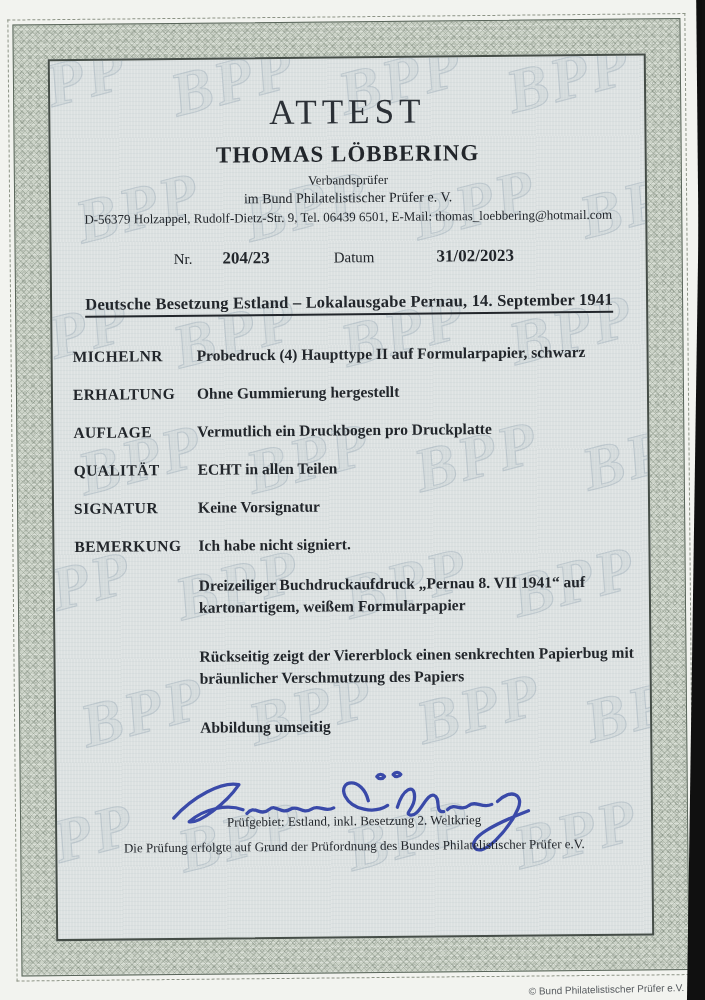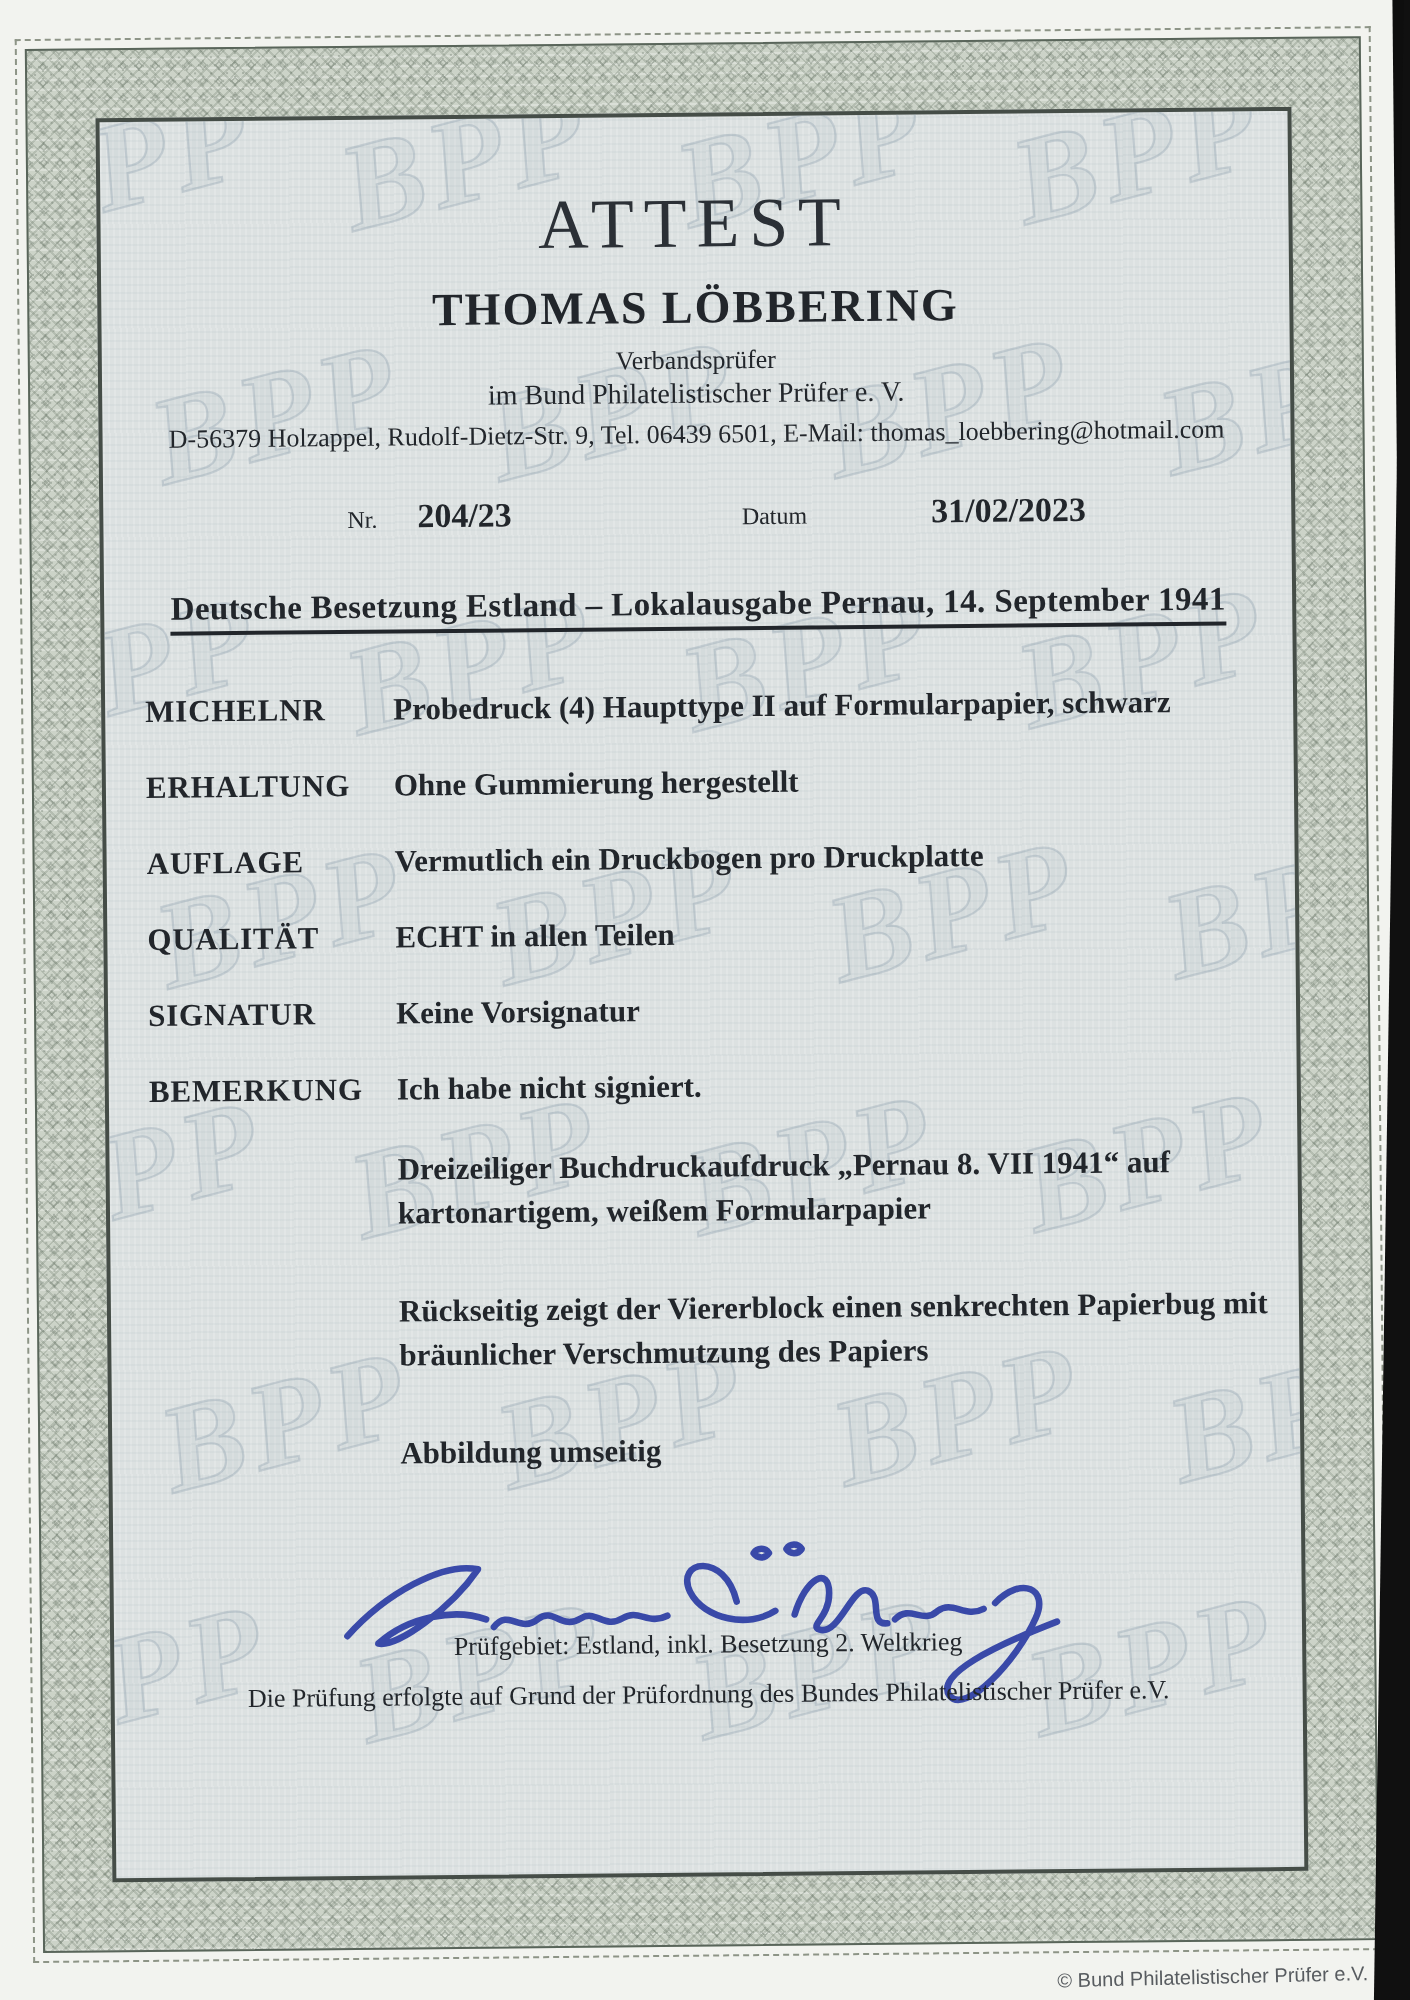--- a/index.html
+++ b/index.html
@@ -47,24 +47,24 @@
     -webkit-text-stroke:1.1px rgba(130,150,165,.30);
     transform:rotate(-14deg);
   }
   .content{position:relative;padding:34px 14px 0 14px;text-align:center;}
   .attest{font-size:35px;letter-spacing:5px;color:#2b3036;}
   .examiner{font-size:23px;font-weight:bold;letter-spacing:1px;margin-top:9px;}
   .role{font-size:13px;margin-top:5px;}
   .org{font-size:14px;margin-top:2px;}
   .addr{font-size:13px;margin-top:3px;white-space:nowrap;}
   .ref{display:flex;align-items:baseline;text-align:left;margin:22px 0 0 108px;}
-  .ref .sm{font-size:12px;}
+  .ref .sm{font-size:15px;}
   .ref .big{font-size:17px;font-weight:bold;}
-  .ref .nrv{margin-left:20px;}
-  .ref .dtl{margin-left:115px;}
+  .ref .nrv{margin-left:30px;}
+  .ref .dtl{margin-left:64px;}
   .ref .dtv{margin-left:62px;}
   .subject{margin-top:25px;}
   .subject span{
     display:inline-block;font-weight:bold;font-size:16.5px;
     border-bottom:2px solid #22262b;padding-bottom:1px;letter-spacing:.2px;
   }
   .fields{margin:30px 0 0 6px;text-align:left;}
   .frow{display:flex;margin-bottom:20px;}
   .flabel{width:124px;flex:0 0 124px;font-weight:bold;font-size:15.5px;letter-spacing:.4px;}
   .fvalue{flex:1;font-weight:bold;font-size:15.5px;}

